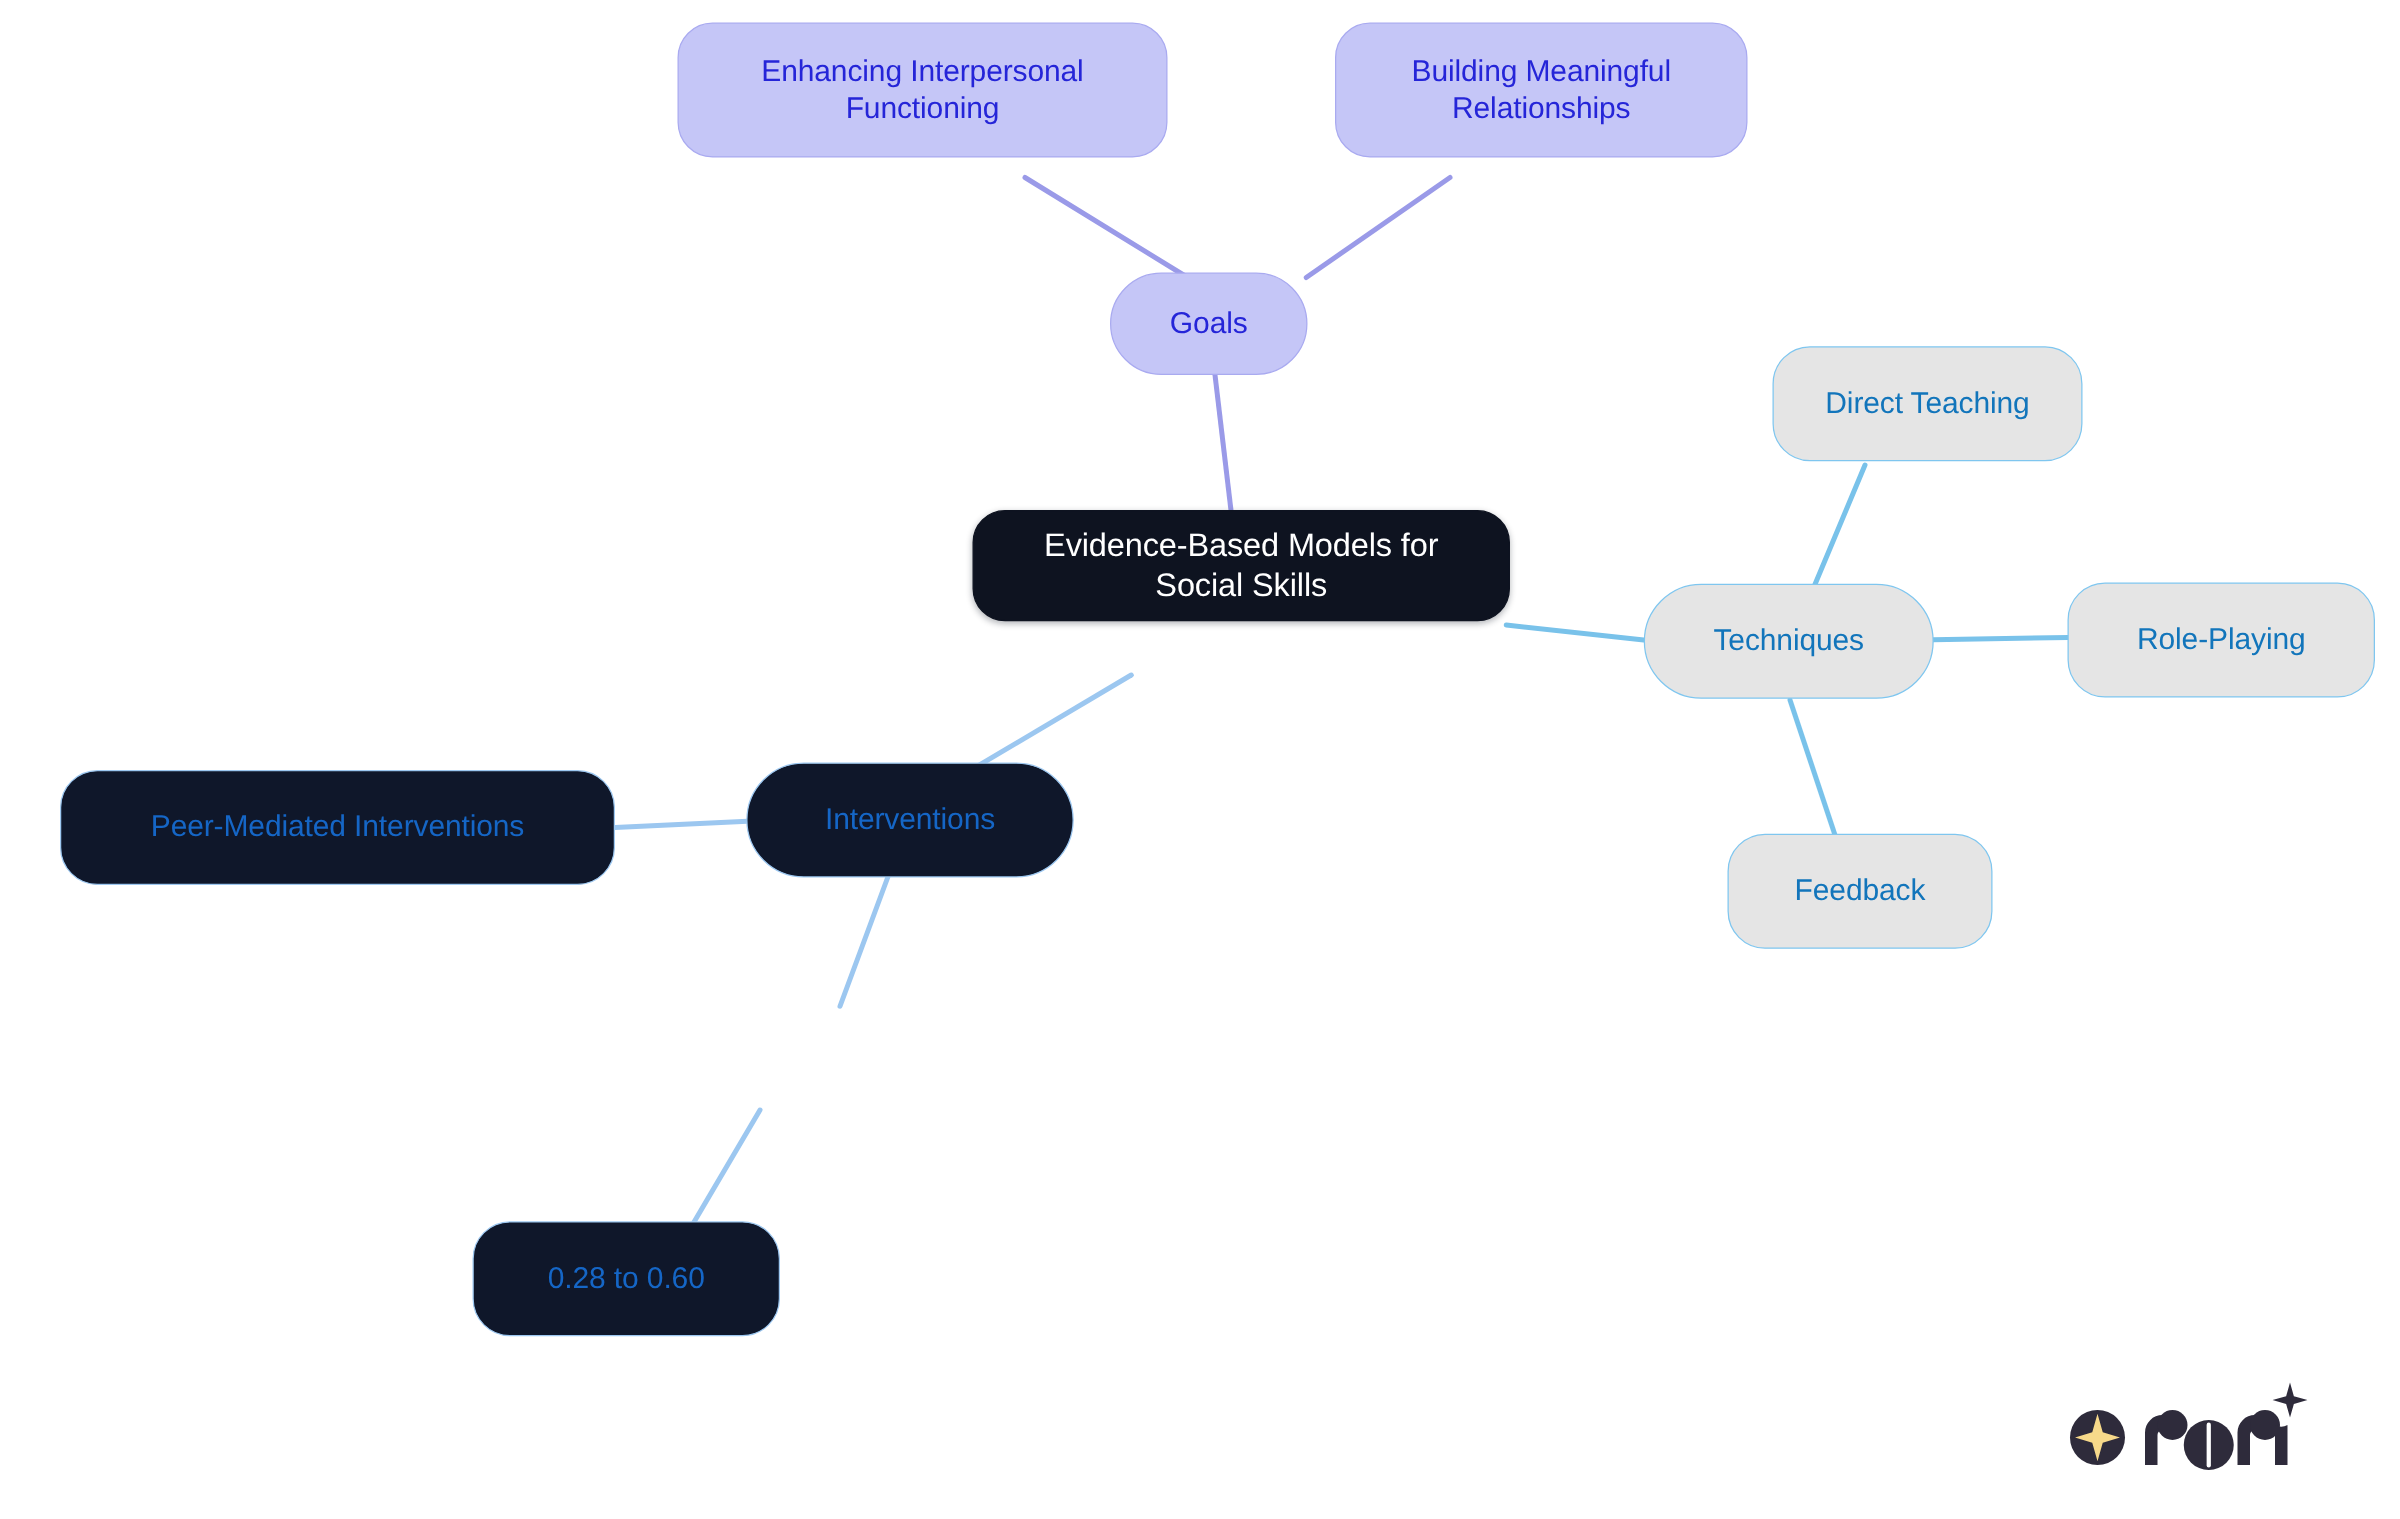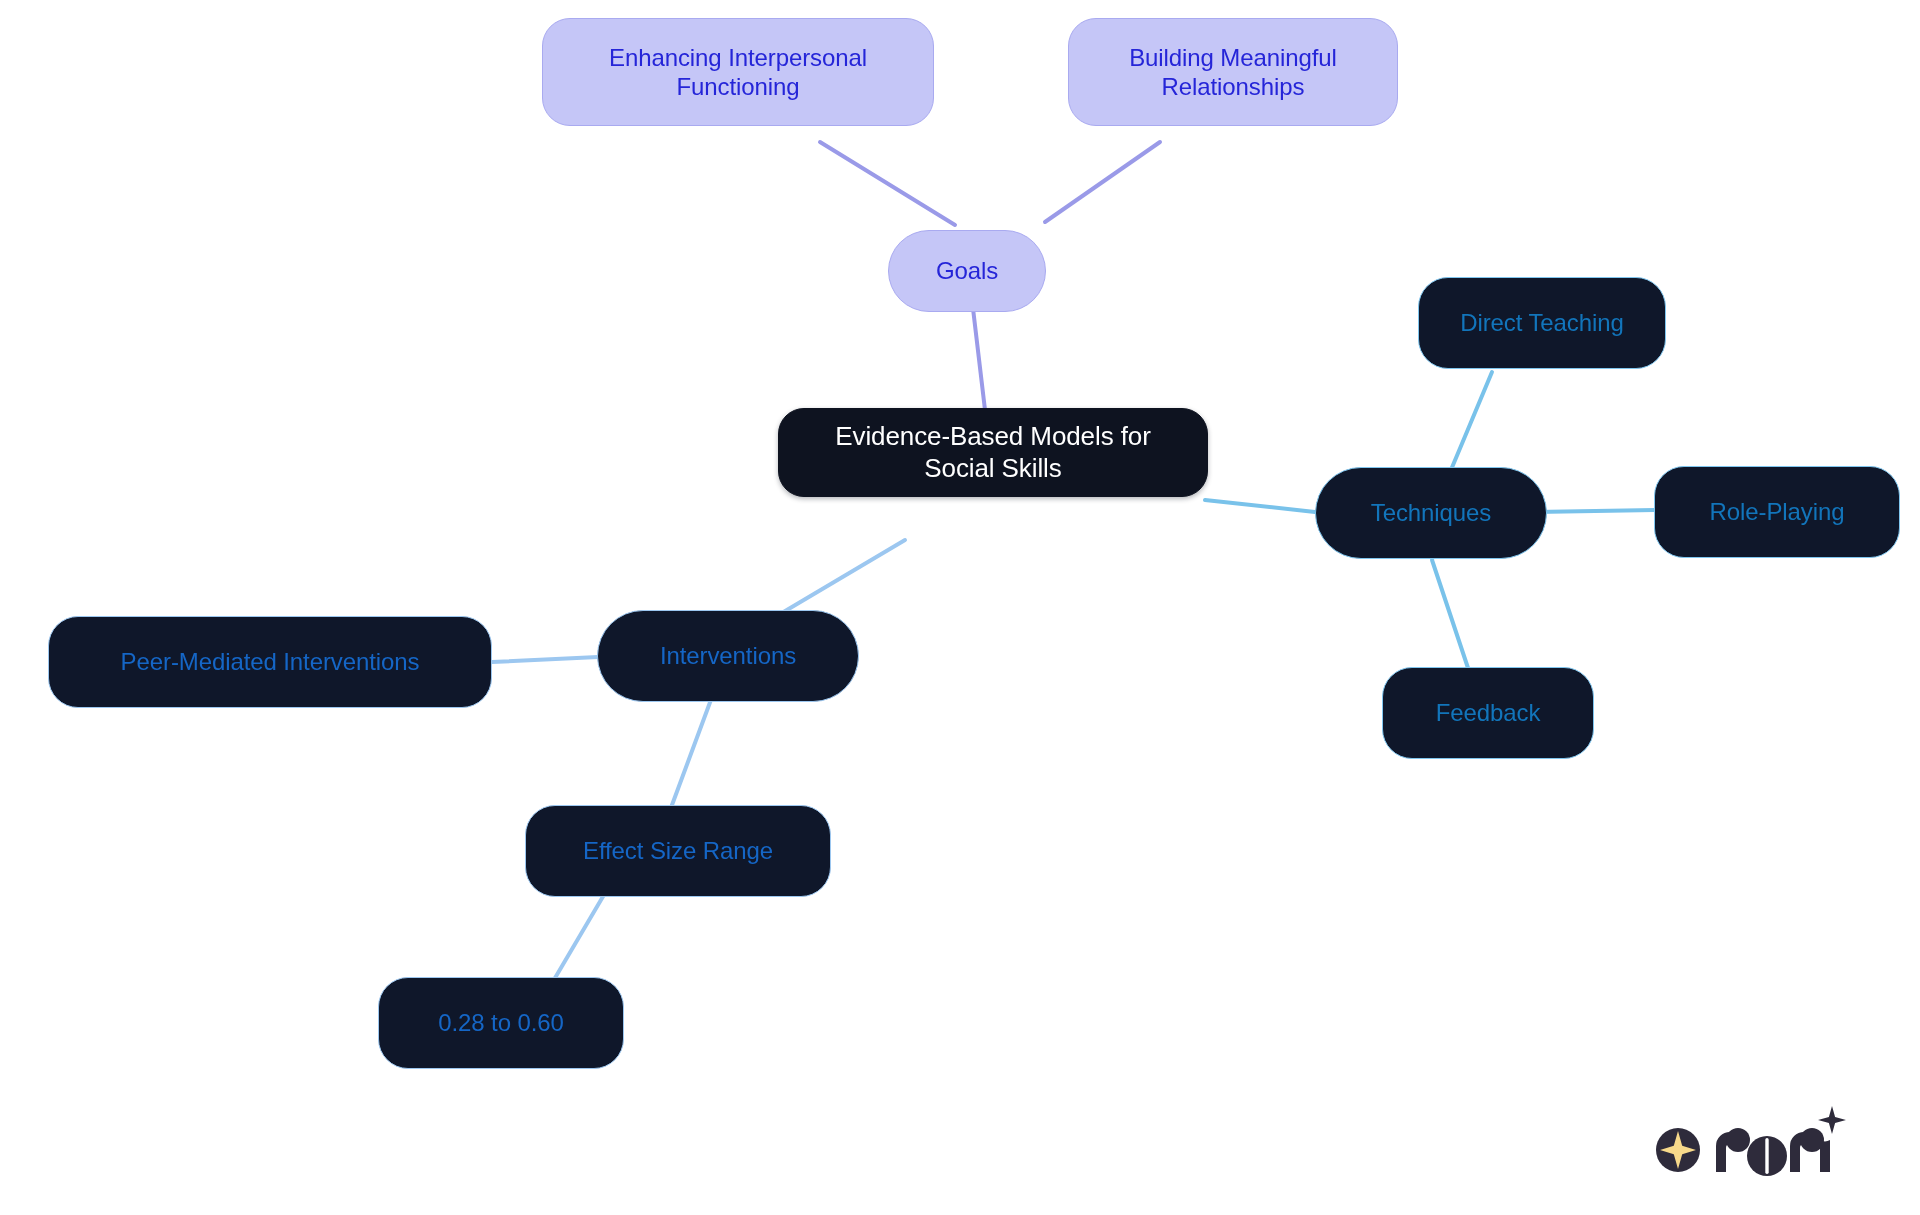--- a/index.html
+++ b/index.html
@@ -49,25 +49,24 @@
   
   .node.purple {
     background: #c5c6f7;
     border: 1.6px solid #a9aaf0;
     color: #2525d8;
     border-radius: 28px;
     font-size: 24px;
   }
   .node.purple.branch {
     border-radius: 48px;
-    margin-top: 12px;
   }
   
   .node.sky {
-    background: #0f172a;
+    background: #e5e5e5;
     border: 1.6px solid #7fc6ef;
     color: #1275bb;
     border-radius: 30px;
     font-size: 24px;
   }
   .node.sky.branch {
     border-radius: 46px;
   }
   
   .node.pale {
@@ -127,21 +126,20 @@
   <div class="node sky branch" style="left:1315px; top:467px; width:232px; height:92px;">Techniques</div>
 
   <div class="node sky" style="left:1654px; top:466px; width:246px; height:92px;">Role-Playing</div>
 
   <div class="node sky" style="left:1382px; top:667px; width:212px; height:92px;">Feedback</div>
 
   <div class="node pale" style="left:48px; top:616px; width:444px; height:92px;">Peer-Mediated Interventions</div>
 
   <div class="node pale branch" style="left:597px; top:610px; width:262px; height:92px;">Interventions</div>
 
-  <div class="node pale" style="left:525px; top:805px; width:306px; height:92px;">Effect Size Range</div>
 
   <div class="node pale" style="left:378px; top:977px; width:246px; height:92px;">0.28 to 0.60</div>
 
   <svg id="logo" viewBox="0 0 200 80" xmlns="http://www.w3.org/2000/svg">
 
     <g>
       <circle cx="28" cy="50" r="22" fill="#2e2b3b"></circle>
       <path d="M28 31 L32.2 45.8 L46 50 L32.2 54.2 L28 69 L23.8 54.2 L10 50 L23.8 45.8 Z" fill="#f7d98a"></path>
     </g>
 

